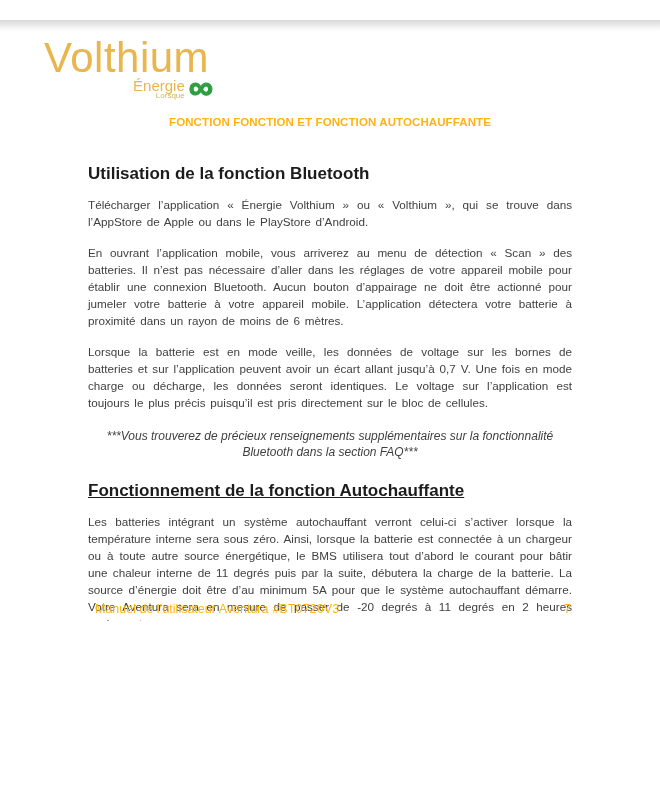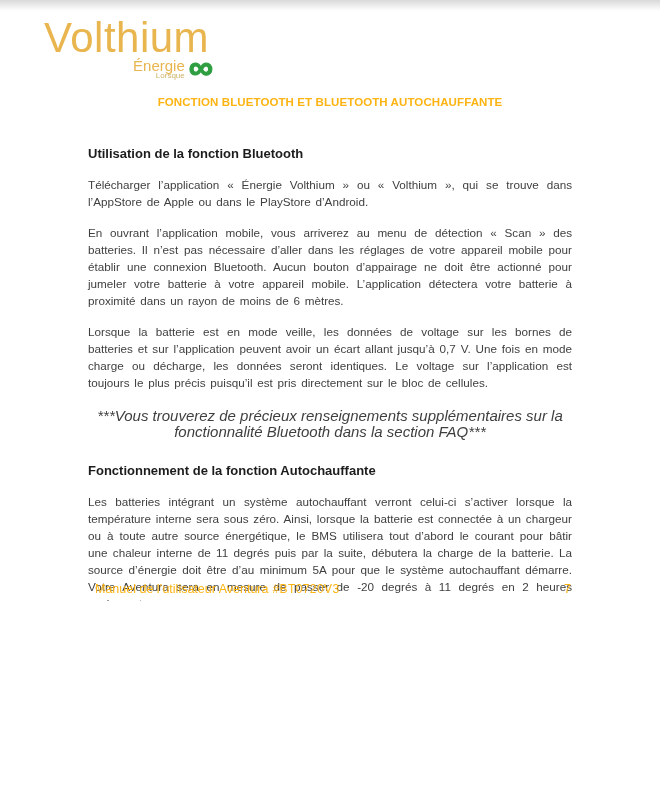--- a/index.html
+++ b/index.html
@@ -5,21 +5,21 @@
   :root{
     --accent:#FDB412;
     --logo_gold:#E9B54E;
     --logo_green:#2E9E41;
     --body_text:#3F3F3F;
     --heading_text:#1C1C1C;
   }
   *{box-sizing:border-box;}
   html,body{margin:0;padding:0;background:#ffffff;}
   body{font-family:"Liberation Sans",sans-serif;}
-  #page{position:relative;width:660px;height:601px;background:#ffffff;overflow:hidden;}
+  #page{position:relative;width:660px;height:601px;background:#ffffff;overflow:hidden;margin-top:20px;}
 
   .top-shade{position:absolute;top:0;left:0;right:0;height:11px;
     background:linear-gradient(#d9d9d9,#ffffff);}
 
   
   .logo{position:absolute;left:44px;top:16px;width:175px;}
   .logo-brand{font-size:42px;line-height:44px;font-weight:400;color:var(--logo_gold);
     letter-spacing:0.5px;}
   .logo-sub{display:flex;justify-content:flex-end;align-items:center;margin-top:-2px;
     padding-right:6px;}
@@ -28,27 +28,27 @@
   .tg-en{font-size:8px;line-height:9px;color:#cdb468;}
   .logo-infinity{font-size:34px;line-height:24px;font-weight:bold;color:var(--logo_green);
     -webkit-text-stroke:1.2px var(--logo_green);margin-left:4px;position:relative;top:-3px;}
 
   
   .doc-title{position:absolute;top:96px;left:0;right:0;text-align:center;
     color:var(--accent);font-weight:bold;font-size:11.5px;letter-spacing:0.1px;}
 
   
   .content{position:absolute;left:88px;width:484px;top:146px;}
-  .section-heading{font-size:13px;line-height:15px;font-weight:bold;
+  .section-heading{font-size:17px;line-height:15px;font-weight:bold;
     color:var(--heading_text);margin:0 0 15px 0;}
   p.body-par{font-size:11.7px;line-height:17px;text-align:justify;text-align-last:left;
     color:var(--body_text);margin:0 0 14px 0;word-spacing:1.5px;}
-  p.note{font-style:italic;font-size:15px;line-height:16px;text-align:center;
+  p.note{font-style:italic;font-size:12px;line-height:16px;text-align:center;
     color:var(--body_text);margin:17px 0 23px 0;}
-  .section-2 .section-heading{margin-bottom:15px;}
+  .section-2 .section-heading{margin-bottom:15px;text-decoration:underline;}
 
   
   .footer{position:absolute;left:95px;right:89px;bottom:5px;display:flex;
     justify-content:space-between;align-items:baseline;color:var(--accent);}
   .footer-left{display:flex;align-items:baseline;}
   .footer-manual{font-size:12.5px;}
   .footer-ref{font-size:12px;margin-left:4px;letter-spacing:0.4px;}
   .footer-page{font-size:12.5px;}
 </style>
 </head>
@@ -61,21 +61,21 @@
     <div class="logo-brand">Volthium</div>
     <div class="logo-sub">
       <div class="logo-taglines">
         <div class="tg-fr">Énergie</div>
         <div class="tg-en">Lorsque</div>
       </div>
       <div class="logo-infinity">∞</div>
     </div>
   </div>
 
-  <div class="doc-title">FONCTION BLUETOOTH ET BLUETOOTH AUTOCHAUFFANTE</div>
+  <div class="doc-title">FONCTION FONCTION ET FONCTION AUTOCHAUFFANTE</div>
 
   <main class="content">
     <section class="section-1">
       <h2 class="section-heading">Utilisation de la fonction Bluetooth</h2>
       <p class="body-par">Télécharger l’application « Énergie Volthium » ou « Volthium », qui se trouve dans l’AppStore de Apple ou dans le PlayStore d’Android.</p>
       <p class="body-par">En ouvrant l’application mobile, vous arriverez au menu de détection « Scan » des batteries. Il n’est pas nécessaire d’aller dans les réglages de votre appareil mobile pour établir une connexion Bluetooth. Aucun bouton d’appairage ne doit être actionné pour jumeler votre batterie à votre appareil mobile.  L’application détectera votre batterie à proximité dans un rayon de moins de 6 mètres.</p>
       <p class="body-par">Lorsque la batterie est en mode veille, les données de voltage sur les bornes de batteries et sur l’application peuvent avoir un écart allant jusqu’à 0,7 V. Une fois en mode charge ou décharge, les données seront identiques. Le voltage sur l’application est toujours le plus précis puisqu’il est pris directement sur le bloc de cellules.</p>
       <p class="note">***Vous trouverez de précieux renseignements supplémentaires sur la fonctionnalité Bluetooth dans la section FAQ***</p>
     </section>
 

